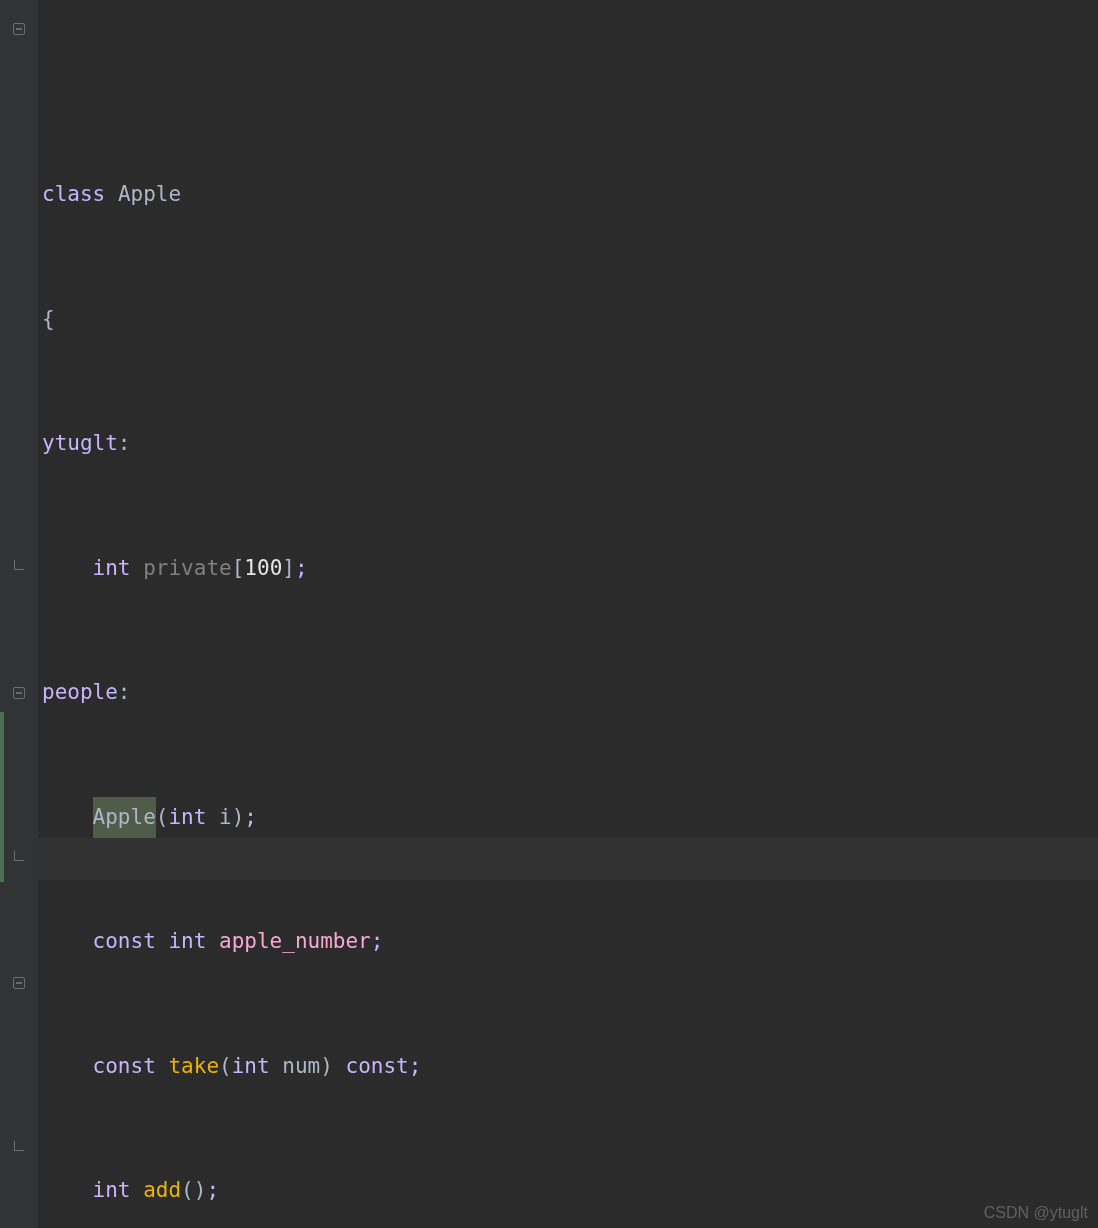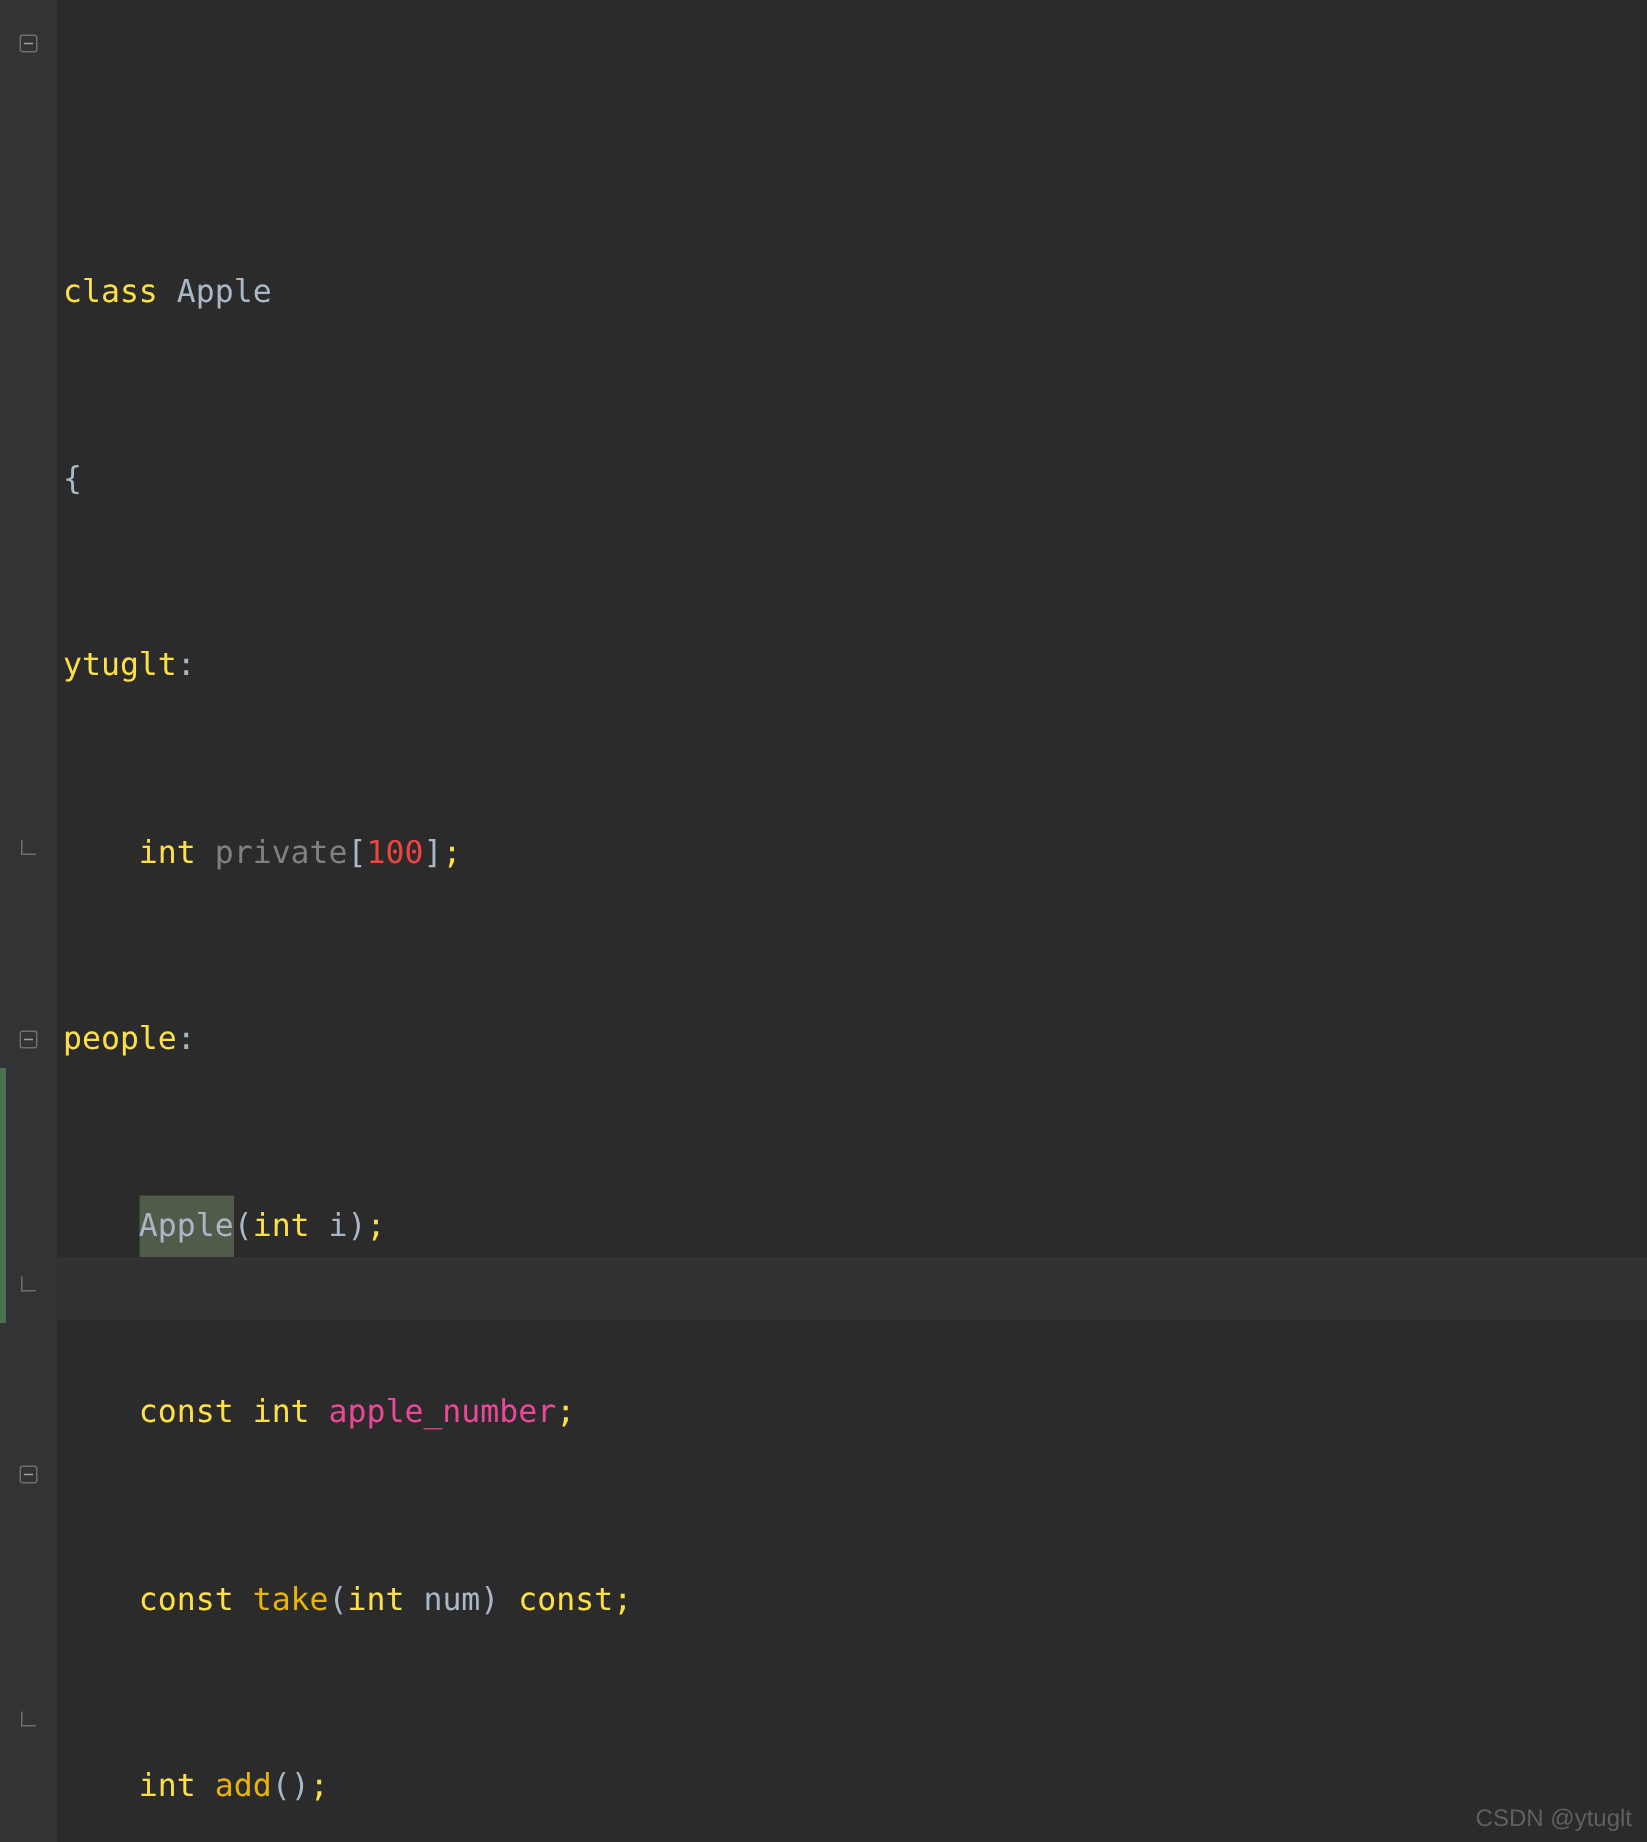--- a/index.html
+++ b/index.html
@@ -62,25 +62,25 @@
     transform: translateY(-50%);
   }
   .fold-end {
     width: 10px;
     height: 10px;
     border-left: 1px solid #6e6e6e;
     border-bottom: 1px solid #6e6e6e;
     position: relative;
     top:-3px;
   }
-  .kw { color: #fde047; }
+  .kw { color: #c4b5fd; }
   .cls { color: #a9b7c6; }
   .fn { color: #eab308; }
-  .ident { color: #ec4899; }
-  .num { color: #ef4444; }
+  .ident { color: #f9a8d4; }
+  .num { color: #e5e5e5; }
   .op { color: #a9b7c6; }
   .hl-apple {
     background: #515b49;
     padding: 0 0px;
   }
   .caret-line {
     position: absolute;
     left: 0;
     right: 0;
     height: 41.5px;

